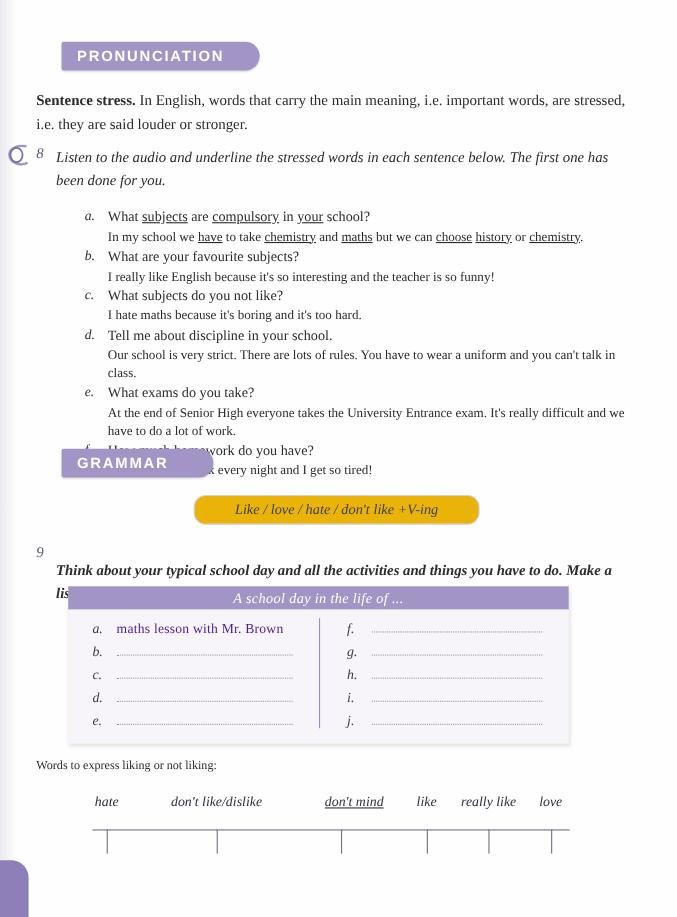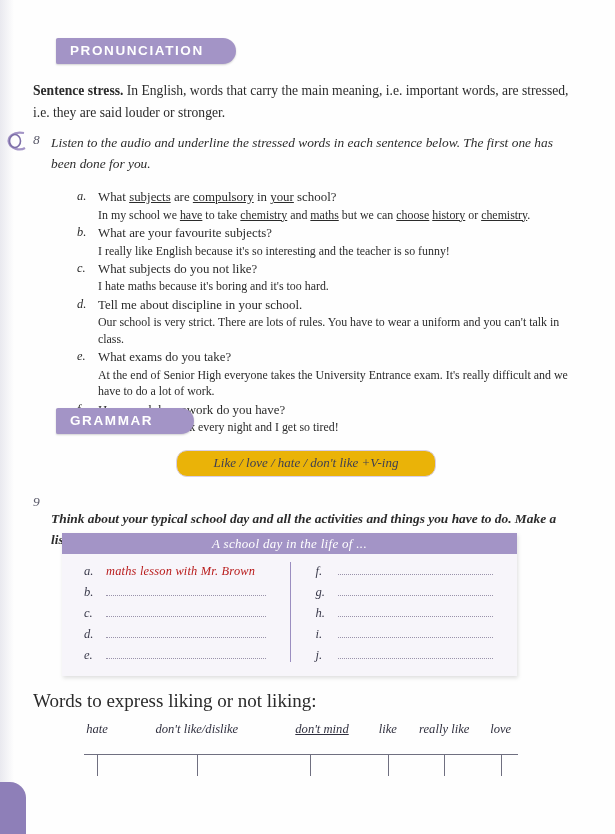--- a/index.html
+++ b/index.html
@@ -187,38 +187,37 @@
   }
   .pletter {
     width: 22px;
     flex: 0 0 22px;
     font-style: italic;
     font-size: 12.6px;
     color: #3b3b4c;
   }
   .pval {
     font-size: 12.4px;
-    font-style: italic;
-    color: #b91c1c;
+    color: #4c1d95;
     letter-spacing: 0.2px;
   }
   .dots {
     flex: 1 1 auto;
     border-bottom: 1px dotted #9a93ab;
     margin-bottom: 3px;
     margin-right: 16px;
     height: 10px;
   }
 
   
   .words-label {
     position: absolute;
     left: 33px;
     top: 690px;
-    font-size: 19px;
+    font-size: 11px;
     text-align: right;
   }
   .scale {
     position: absolute;
     left: 84px;
     top: 722px;
     width: 450px;
     height: 60px;
   }
   .scale-line {

